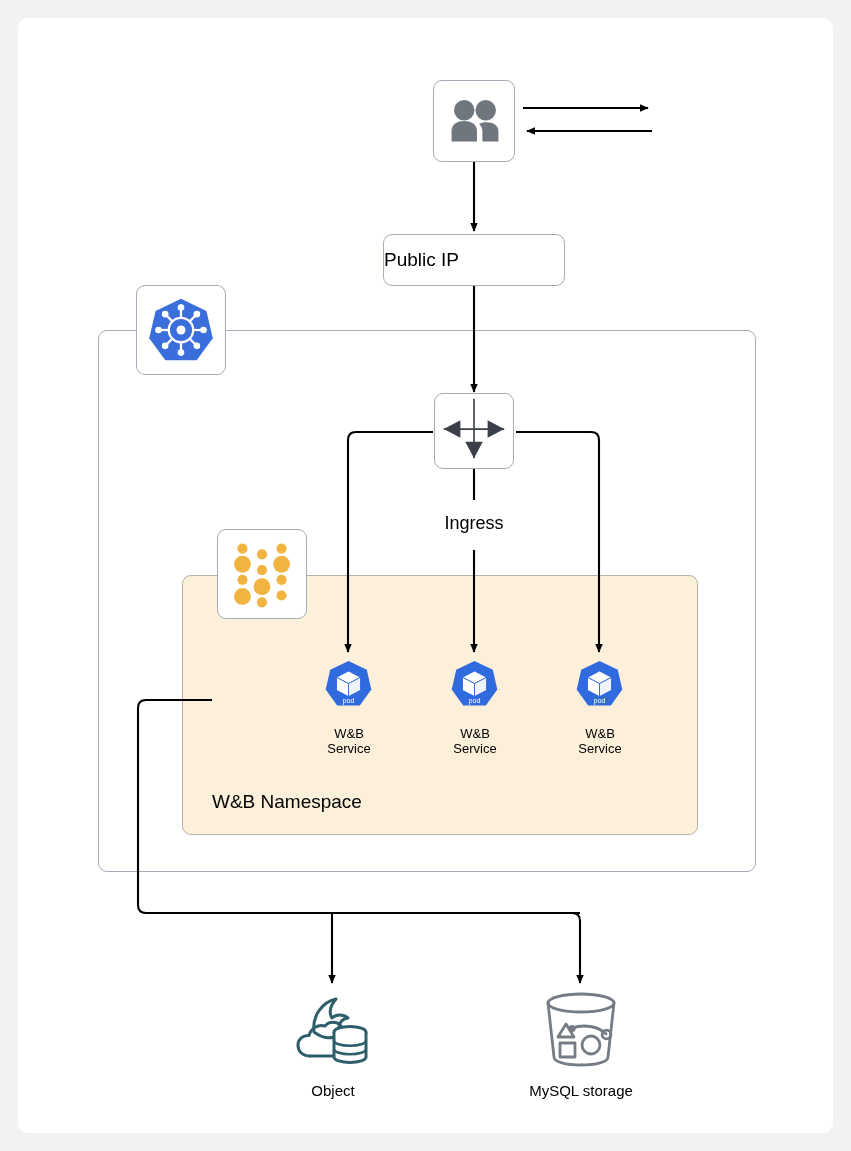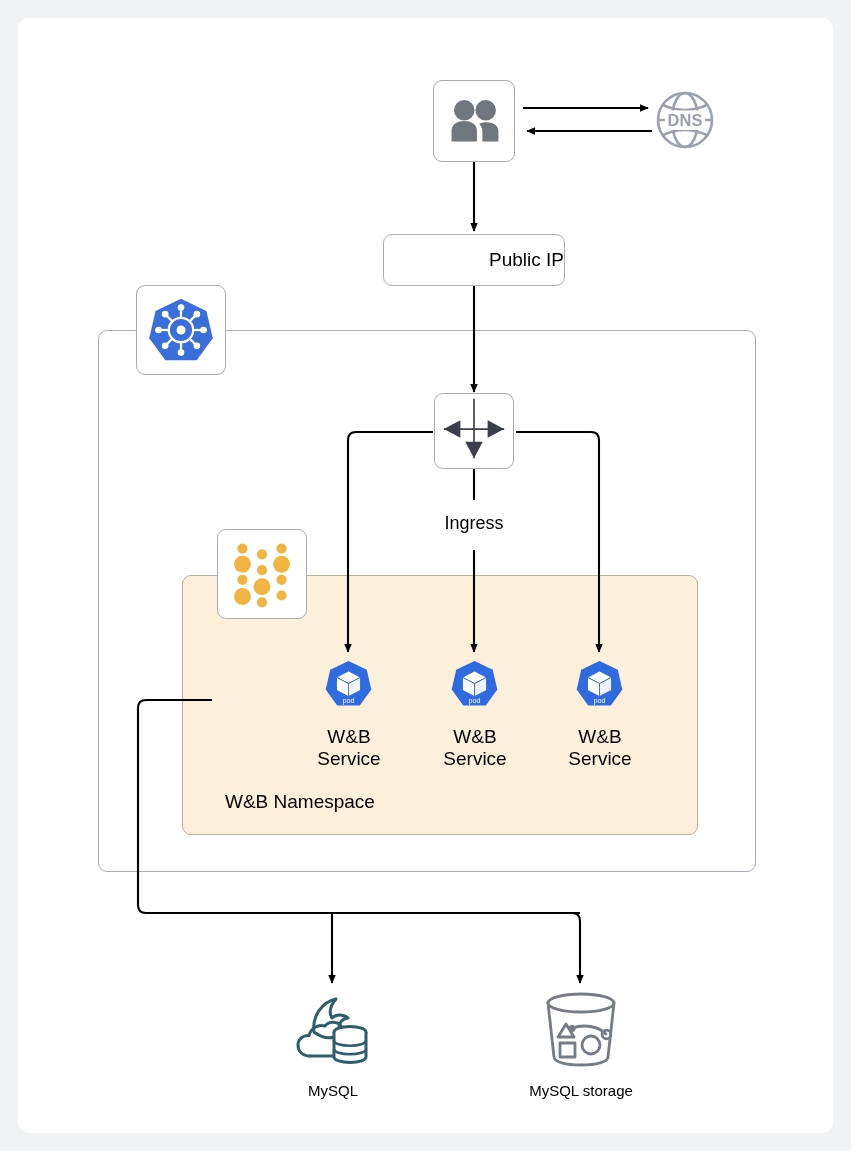--- a/index.html
+++ b/index.html
@@ -57,33 +57,32 @@
     box-sizing: border-box;
   }
   .textbox {
     position: absolute;
     border: 1.6px solid #a6adb8;
     border-radius: 9px;
     background: #ffffff;
     box-sizing: border-box;
     display: flex;
     align-items: center;
-    justify-content: flex-end;
+    justify-content: flex-start;
     color: #000;
-    padding-left: 46px;
   }
   svg.overlay {
     position: absolute;
     left: 0; top: 0;
     width: 851px;
     height: 1151px;
     pointer-events: none;
   }
   .lbl-ingress { font-size: 18px; }
-  .lbl-service { font-size: 19px; }
+  .lbl-service { font-size: 13px; }
   .lbl-namespace { font-size: 19px; }
   .lbl-store { font-size: 15px; }
 </style>
 </head>
 <body>
 
 <div id="page">
   <div id="canvas"></div>
 
   <div class="roundbox" style="left:98px; top:330px; width:658px; height:542px;"></div>
@@ -125,33 +124,20 @@
     <svg viewBox="0 0 82 82" width="80" height="80">
       <g fill="#6f767e">
         <circle cx="31" cy="30" r="10.5"></circle>
         <circle cx="53" cy="30" r="10.5"></circle>
         <path d="M44 62 L44 51 C44 44.4 38.2 41 31 41 C23.8 41 18 44.4 18 51 L18 62 Z"></path>
         <path d="M66 62 L66 51.5 C66 45.6 60.6 42.4 53.6 42.4 C50.6 42.4 48.2 43 46.2 44 C48.4 46 49.6 48.6 49.6 51.6 L49.6 62 Z"></path>
       </g>
     </svg>
   </div>
 
-  <div class="node" style="left:653px; top:88px; width:64px; height:64px;">
-    <svg viewBox="0 0 64 64" width="64" height="64">
-      <g fill="none" stroke="#9aa1ab" stroke-width="2.6">
-        <circle cx="32" cy="32" r="27"></circle>
-        <ellipse cx="32" cy="32" rx="13" ry="27"></ellipse>
-        <line x1="5" y1="32" x2="59" y2="32"></line>
-        <path d="M10 17 Q32 27 54 17"></path>
-        <path d="M10 47 Q32 37 54 47"></path>
-      </g>
-      <rect x="12" y="22.5" width="40" height="19.5" fill="#ffffff"></rect>
-      <text x="32" y="38" text-anchor="middle" font-family="Liberation Sans, sans-serif" font-size="16.5" font-weight="bold" fill="#9aa1ab">DNS</text>
-    </svg>
-  </div>
 
   <div class="textbox" style="left:383px; top:234px; width:182px; height:52px; font-size:19px;">
     <span>Public IP</span>
   </div>
 
   <div class="iconbox" style="left:136px; top:285px; width:90px; height:90px;">
     <svg viewBox="0 0 90 90" width="88" height="88">
       <polygon points="45,13 71,25.5 77.5,53.5 61,76 29,76 12.5,53.5 19,25.5" fill="#3a6fdb"></polygon>
       <g stroke="#ffffff" stroke-width="2.3" fill="none">
         <circle cx="45" cy="45" r="12.5"></circle>
@@ -247,21 +233,21 @@
         <path d="M28.5 12 L40.5 18.3 L28.5 24.6 L16.5 18.3 Z"></path>
         <path d="M16.5 18.3 L28.5 24.6 L28.5 37.6 L16.5 31.3 Z"></path>
         <path d="M40.5 18.3 L28.5 24.6 L28.5 37.6 L40.5 31.3 Z" opacity="0.92"></path>
       </g>
       <text x="28.5" y="43.5" text-anchor="middle" font-family="Liberation Sans, sans-serif" font-size="7.2" fill="#ffffff">pod</text>
     </svg>
   </div>
   <div class="label lbl-service" style="left:539px; top:726px; width:122px;">W&amp;B
 Service</div>
 
-  <div class="label lbl-namespace" style="left:212px; top:791px; width:300px; text-align:left;margin-left:13px;">W&amp;B Namespace</div>
+  <div class="label lbl-namespace" style="left:212px; top:791px; width:300px; text-align:left;">W&amp;B Namespace</div>
 
   <div class="node" style="left:292px; top:990px; width:82px; height:78px;">
     <svg viewBox="0 0 82 78" width="82" height="78">
       <g fill="none" stroke="#2e5e6b" stroke-width="3" stroke-linejoin="round" stroke-linecap="round">
 
         <path d="M22 42 C20 26 30 12 44 9 C38 16 37 23 40 28
                  C44 24 51 24 56 28 C50 29 47 33 47 38
                  C52 40 57 44 59 50 C53 46 47 45 42 47
                  C36 49 30 48 22 42 Z"></path>
 
@@ -273,21 +259,21 @@
       <g fill="#ffffff" stroke="#2e5e6b" stroke-width="3" stroke-linejoin="round">
         <ellipse cx="58" cy="42" rx="16" ry="5.4"></ellipse>
         <path d="M42 42 L42 67 C42 70 49 72.4 58 72.4 C67 72.4 74 70 74 67 L74 42"></path>
       </g>
       <g fill="none" stroke="#2e5e6b" stroke-width="2.6">
         <path d="M42 50.5 C42 53.5 49 55.8 58 55.8 C67 55.8 74 53.5 74 50.5"></path>
         <path d="M42 59 C42 62 49 64.3 58 64.3 C67 64.3 74 62 74 59"></path>
       </g>
     </svg>
   </div>
-  <div class="label lbl-store" style="left:272px; top:1082px; width:122px;">MySQL</div>
+  <div class="label lbl-store" style="left:272px; top:1082px; width:122px;">Object</div>
 
   <div class="node" style="left:538px; top:990px; width:86px; height:78px;">
     <svg viewBox="0 0 86 78" width="86" height="78">
       <g fill="none" stroke="#757c85" stroke-width="2.8" stroke-linejoin="round" stroke-linecap="round">
         <ellipse cx="43" cy="13" rx="33" ry="9"></ellipse>
         <path d="M10 13 L16 67 C16 72 28 75 43 75 C58 75 70 72 70 67 L76 13"></path>
 
         <path d="M34 38 C46 34 60 36 68 44"></path>
         <circle cx="34" cy="38.5" r="3.6" fill="#757c85" stroke="none"></circle>
         <circle cx="68.5" cy="44.5" r="4.4"></circle>

